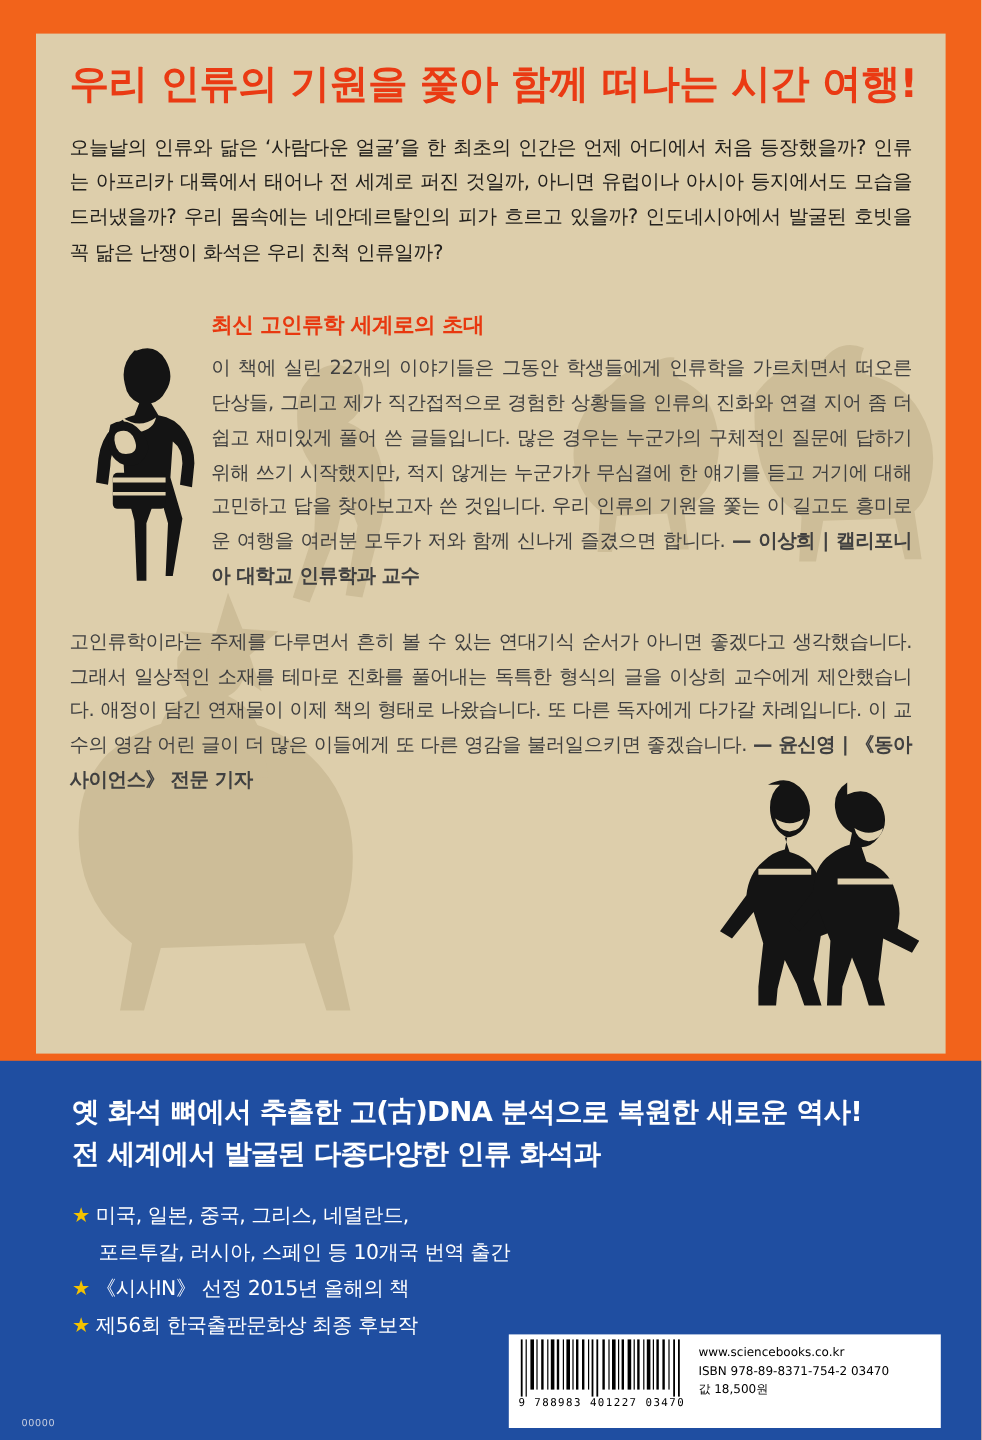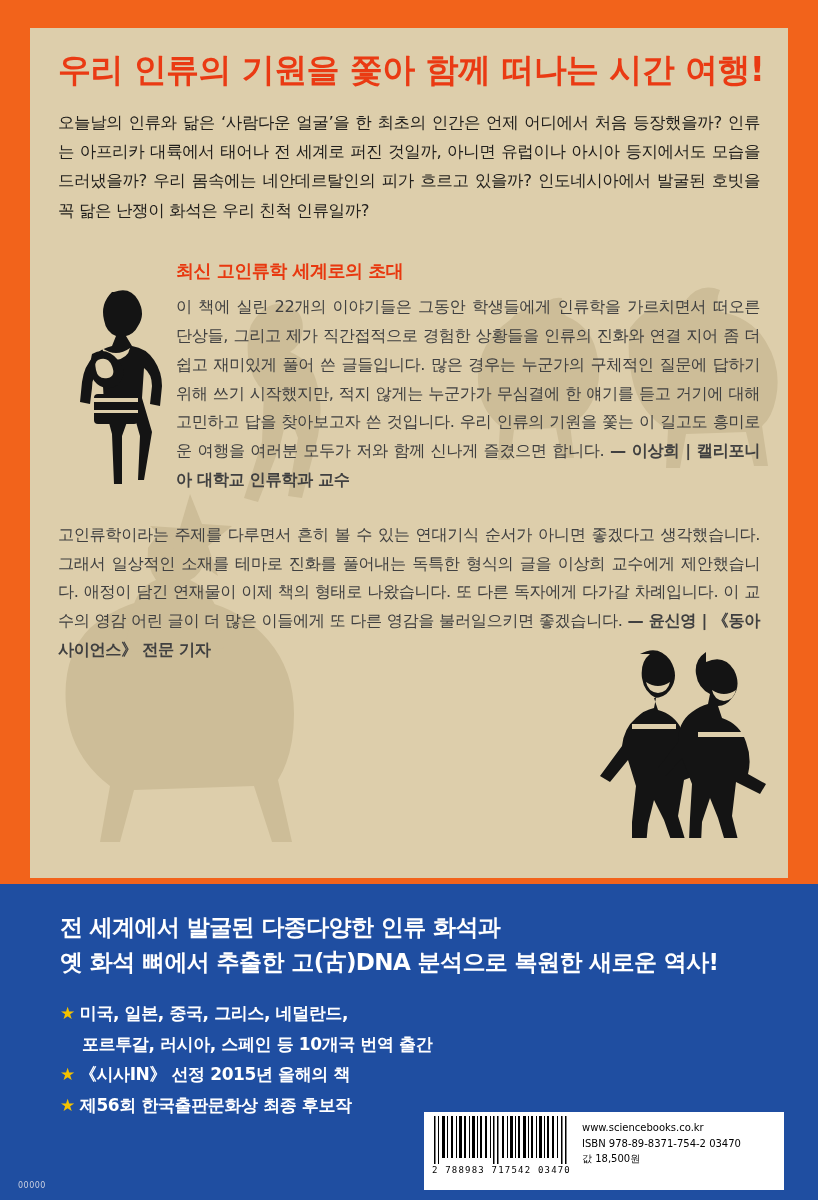--- a/index.html
+++ b/index.html
@@ -125,21 +125,21 @@
     letter-spacing: -0.6px;
     line-height: 1.5;
     white-space: nowrap;
   }
   .bullets {
     margin-top: 22px;
   }
   .bullet {
     color: #ffffff;
     font-size: 17px;
-    font-weight: bold;
+    font-weight: normal;
     letter-spacing: -0.4px;
     line-height: 1.5;
     margin-bottom: 5px;
     white-space: nowrap;
   }
   .bullet .star {
     color: #f3c200;
     font-size: 17px;
     margin-right: 5px;
   }
@@ -257,22 +257,22 @@
       <p class="body-p indent"><span>이 책에 실린 22개의 이야기들은 그동안 학생들에게 인류학을 가르치면서 떠오른 단상들, 그리고 제가 직간접적으로 경험한 상황들을 인류의 진화와 연결 지어 좀 더 쉽고 재미있게 풀어 쓴 글들입니다. 많은 경우는 누군가의 구체적인 질문에 답하기 위해 쓰기 시작했지만, 적지 않게는 누군가가 무심결에 한 얘기를 듣고 거기에 대해 고민하고 답을 찾아보고자 쓴 것입니다. 우리 인류의 기원을 쫓는 이 길고도 흥미로운 여행을 여러분 모두가 저와 함께 신나게 즐겼으면 합니다. </span><span class="byline">— 이상희 | 캘리포니아 대학교 인류학과 교수</span></p>
 
       <div class="gap"></div>
 
       <p class="body-p"><span>고인류학이라는 주제를 다루면서 흔히 볼 수 있는 연대기식 순서가 아니면 좋겠다고 생각했습니다. 그래서 일상적인 소재를 테마로 진화를 풀어내는 독특한 형식의 글을 이상희 교수에게 제안했습니다. 애정이 담긴 연재물이 이제 책의 형태로 나왔습니다. 또 다른 독자에게 다가갈 차례입니다. 이 교수의 영감 어린 글이 더 많은 이들에게 또 다른 영감을 불러일으키면 좋겠습니다. </span><span class="byline">— 윤신영 | 《동아사이언스》 전문 기자</span></p>
     </div>
   </div>
 
   <div class="blue-panel">
     <div class="blue-inner">
+      <div class="blue-line">옛 화석 뼈에서 추출한 고(古)DNA 분석으로 복원한 새로운 역사!</div>
       <div class="blue-line">전 세계에서 발굴된 다종다양한 인류 화석과</div>
-      <div class="blue-line">옛 화석 뼈에서 추출한 고(古)DNA 분석으로 복원한 새로운 역사!</div>
 
       <div class="bullets">
         <div class="bullet">
           <span class="star">★</span><span>미국, 일본, 중국, 그리스, 네덜란드,</span>
         </div>
         <div class="bullet">
           <span class="cont">포르투갈, 러시아, 스페인 등 10개국 번역 출간</span>
         </div>
         <div class="bullet">
           <span class="star">★</span><span>《시사IN》 선정 2015년 올해의 책</span>
@@ -316,21 +316,21 @@
             <rect x="104" y="0" width="1" height="42"></rect>
               <rect x="107" y="0" width="3" height="42"></rect>
             <rect x="112" y="0" width="1" height="42"></rect>
               <rect x="115" y="0" width="2" height="42"></rect>
             <rect x="120" y="0" width="2" height="42"></rect>
               <rect x="125" y="0" width="1" height="42"></rect>
             <rect x="129" y="0" width="1.5" height="48"></rect>
               <rect x="133" y="0" width="1.5" height="48"></rect>
           </g>
         </svg>
-        <div class="barcode-digits">2 788983 717542   03470</div>
+        <div class="barcode-digits">9 788983 401227   03470</div>
       </div>
       <div class="isbn-text">
         <div>www.sciencebooks.co.kr</div>
         <div>ISBN 978-89-8371-754-2 03470</div>
         <div>값 18,500원</div>
       </div>
     </div>
   </div>
 
   <div class="corner-mark">00000</div>

